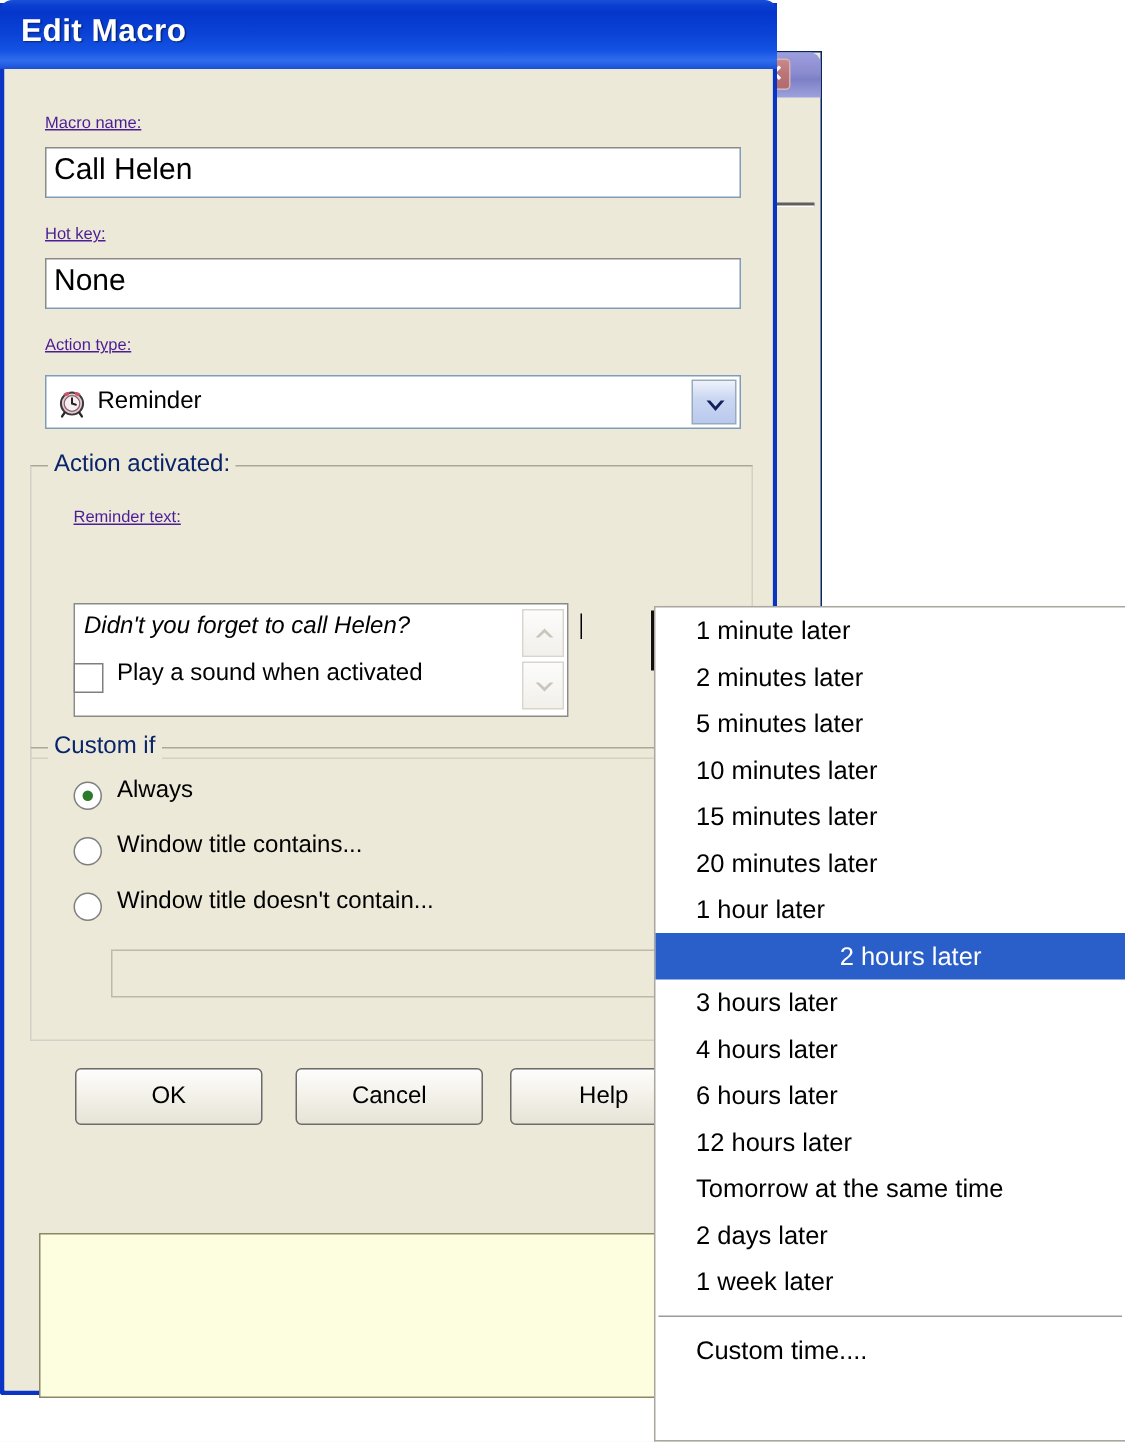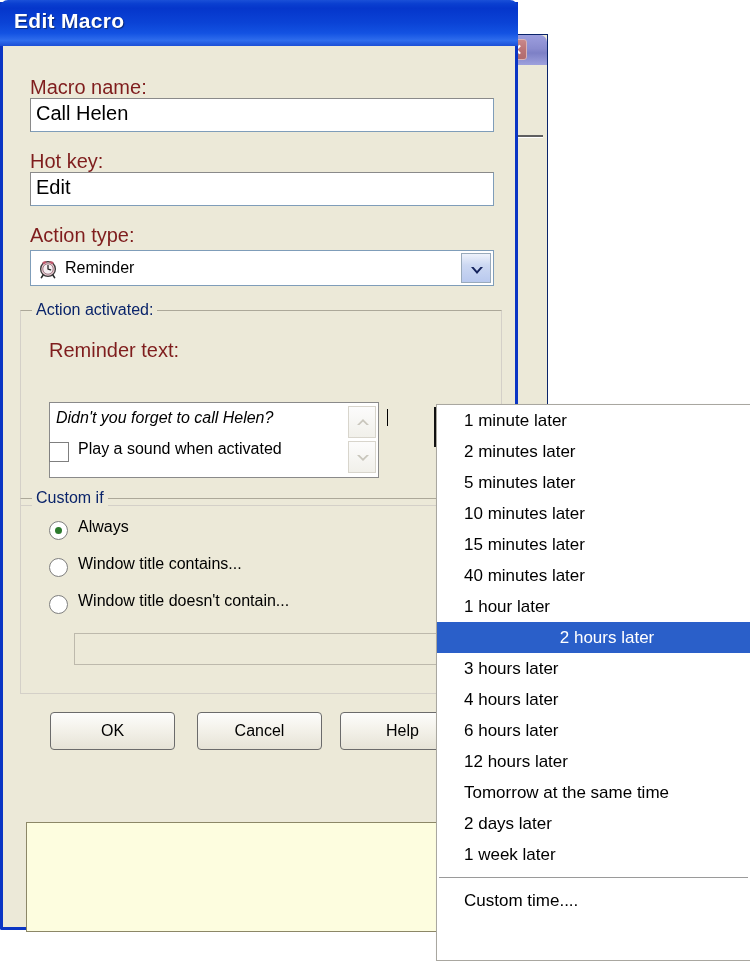--- a/index.html
+++ b/index.html
@@ -122,23 +122,24 @@
     position: absolute;
     left: 3px;
     top: 44px;
     width: 509px;
     bottom: 3px;
     background: #ece9d8;
   }
 
   .fld-label {
     position: absolute;
-    font-size: 20px;
-    color: #7f1d1d;
-    white-space: nowrap;
+    font-size: 11px;
+    color: #4c1d95;
+    white-space: nowrap;
+    text-decoration: underline;
   }
   .textbox {
     position: absolute;
     background: #ffffff;
     border: 1px solid #7f9db9;
     border-top-color: #8a8a8a;
     border-left-color: #8a8a8a;
     box-sizing: border-box;
     font-family: "Liberation Sans", sans-serif;
     font-size: 20px;
@@ -384,21 +385,21 @@
   <div id="dialog-titlebar">
     <div id="dialog-title">Edit Macro</div>
   </div>
 
   <div id="dialog-body">
 
     <div class="fld-label" style="left:24px; top:30px;">Macro name:</div>
     <div class="textbox" style="left:24px; top:52px; width:464px; height:34px;">Call Helen</div>
 
     <div class="fld-label" style="left:24px; top:104px;">Hot key:</div>
-    <div class="textbox" style="left:24px; top:126px; width:464px; height:34px;">Edit</div>
+    <div class="textbox" style="left:24px; top:126px; width:464px; height:34px;">None</div>
 
     <div class="fld-label" style="left:24px; top:178px;">Action type:</div>
 
     <div id="combo-action">
       <span id="combo-icon">
         <svg width="22" height="22" viewBox="0 0 22 22">
           <circle cx="11" cy="12" r="7.4" fill="#e8c8cf" stroke="#3a3a3a" stroke-width="1.3"></circle>
           <circle cx="11" cy="12" r="5.2" fill="#f6eef1" stroke="#8a6470" stroke-width="0.8"></circle>
           <path d="M5.2 5.6 A5 5 0 0 1 9.6 4.4 L8.6 6.6 A3 3 0 0 0 6.6 7.2 Z" fill="#c2566b"></path>
           <path d="M16.8 5.6 A5 5 0 0 0 12.4 4.4 L13.4 6.6 A3 3 0 0 1 15.4 7.2 Z" fill="#c2566b"></path>
@@ -473,21 +474,21 @@
     <div id="info-panel"></div>
   </div>
 </div>
 
 <div id="popup-menu">
     <div class="menu-item">1 minute later</div>
     <div class="menu-item">2 minutes later</div>
     <div class="menu-item">5 minutes later</div>
     <div class="menu-item">10 minutes later</div>
     <div class="menu-item">15 minutes later</div>
-    <div class="menu-item">40 minutes later</div>
+    <div class="menu-item">20 minutes later</div>
     <div class="menu-item">1 hour later</div>
     <div class="menu-item selected">2 hours later</div>
     <div class="menu-item">3 hours later</div>
     <div class="menu-item">4 hours later</div>
     <div class="menu-item">6 hours later</div>
     <div class="menu-item">12 hours later</div>
     <div class="menu-item">Tomorrow at the same time</div>
     <div class="menu-item">2 days later</div>
     <div class="menu-item">1 week later</div>
     <div class="menu-sep"></div>

